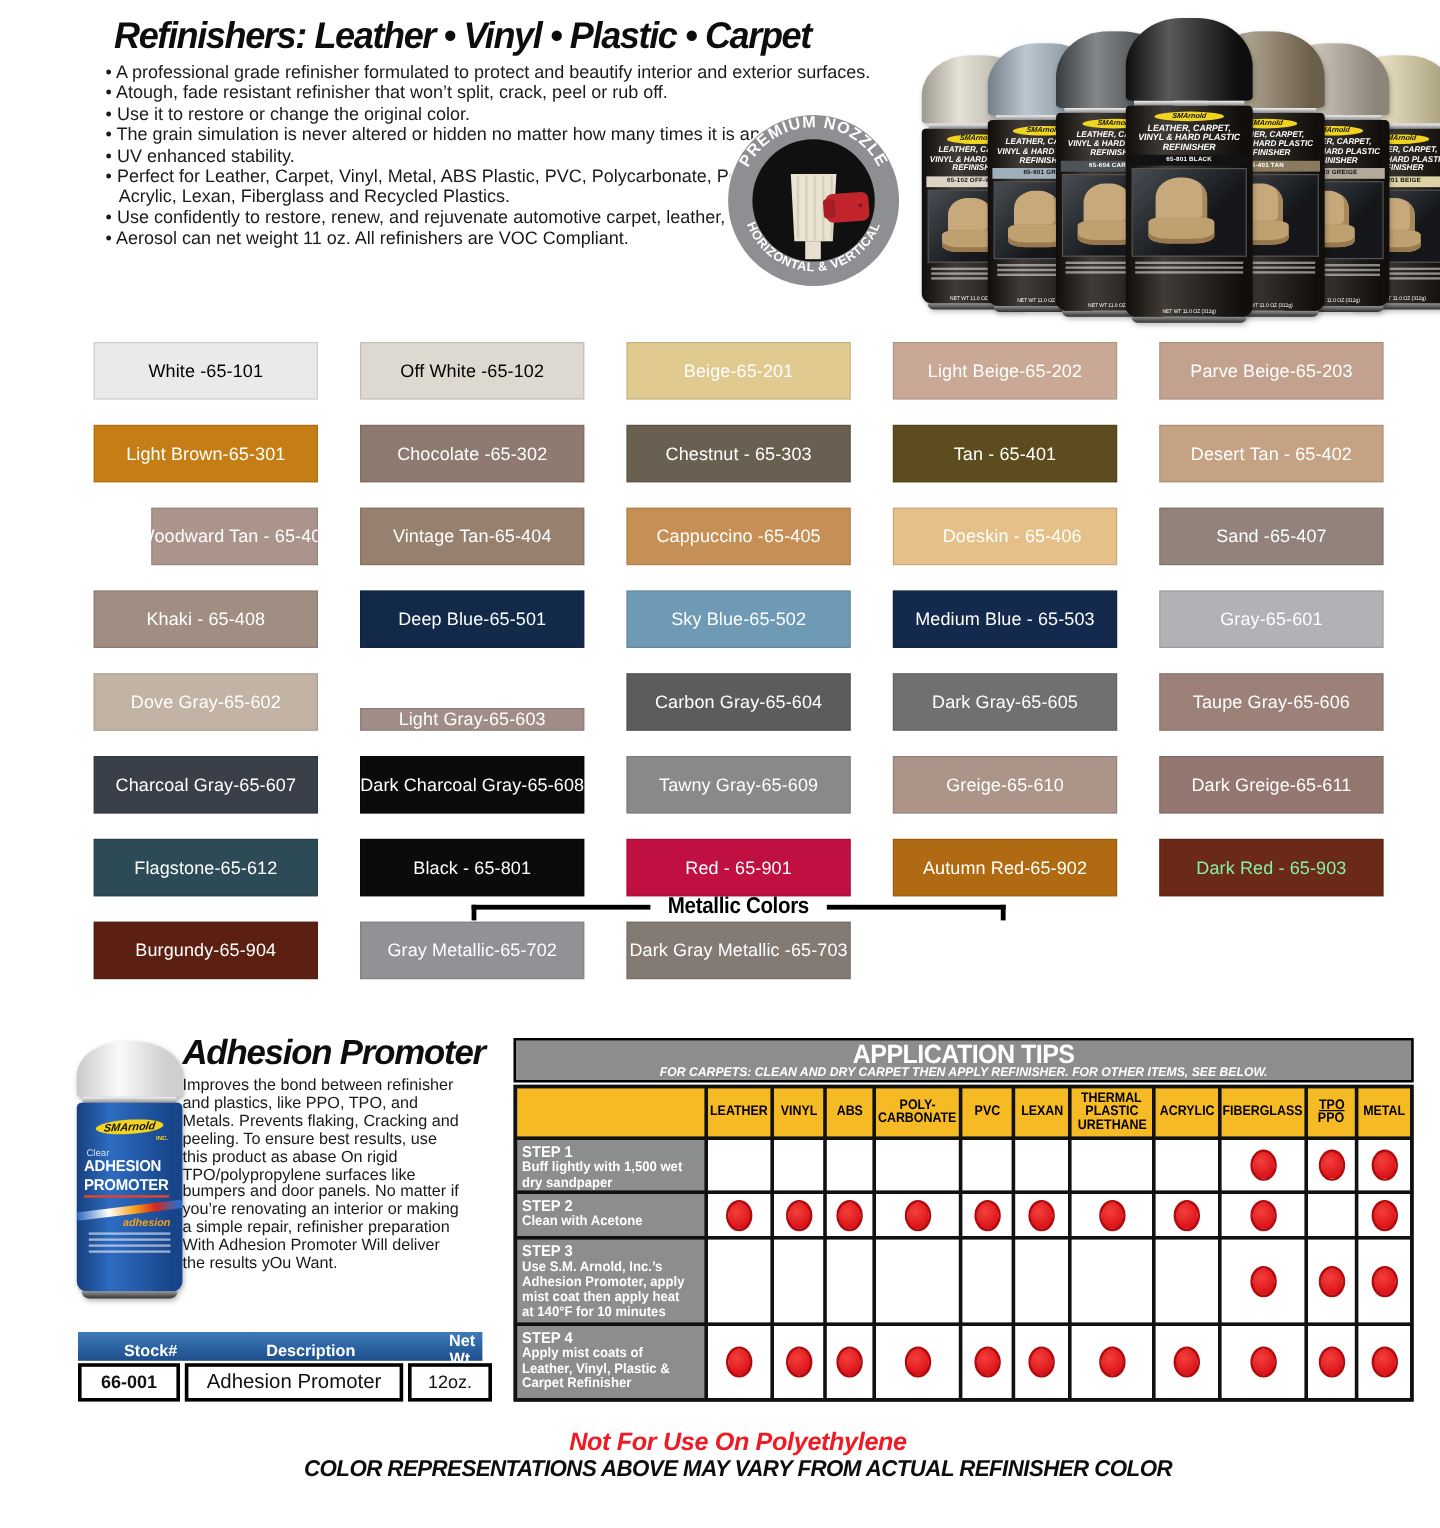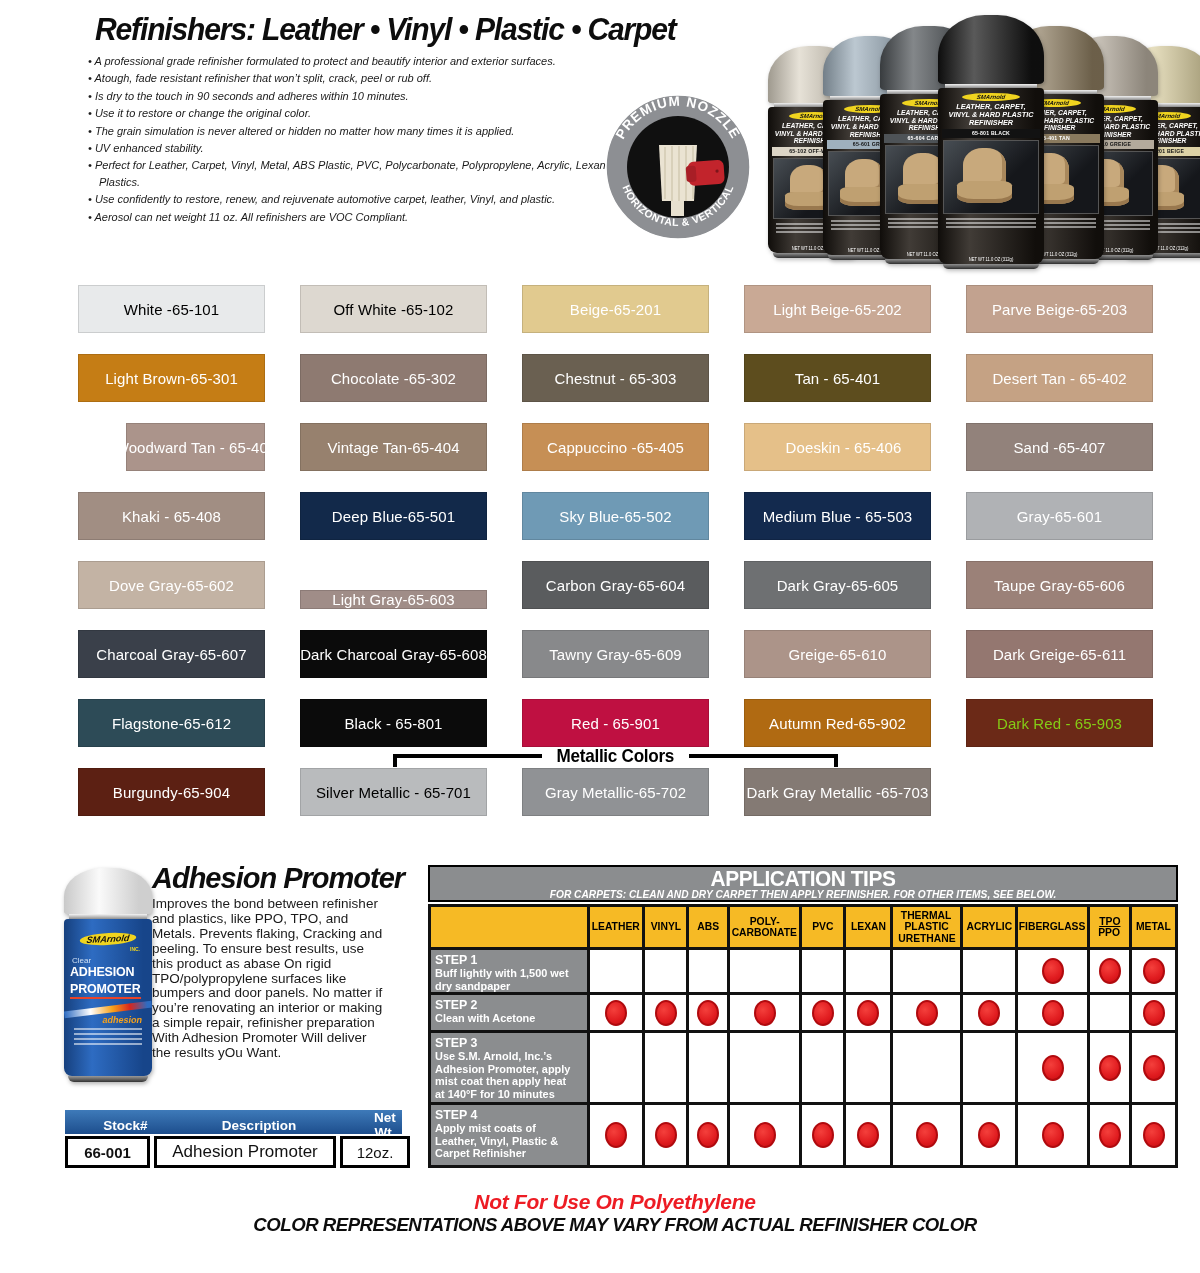--- a/index.html
+++ b/index.html
@@ -6,21 +6,21 @@
   body{
     width:1200px;height:1273px;position:relative;background:#fff;
     font-family:"Liberation Sans",sans-serif;color:#111;overflow:hidden;
   }
   
   .page-title{
     position:absolute;left:95px;top:12px;font-size:31px;font-weight:700;font-style:italic;
     letter-spacing:-1.2px;transform:scaleX(.97);transform-origin:left;white-space:nowrap;color:#0d0d0d;
   }
   .bullets{position:absolute;left:88px;top:53px;width:660px;margin:0;padding:0;list-style:none;
-    font-size:11px;line-height:16.4px;color:#1a1a1a;font-style:italic;}
+    font-size:15px;line-height:16.4px;color:#1a1a1a;}
   .bullets li{padding-left:11px;text-indent:-11px;margin:0 0 1px 0;}
   .bullets li::before{content:"• ";}
   
   .nozzle{position:absolute;left:604px;top:93px;width:148px;height:148px;}
   
   .cans{position:absolute;left:768px;top:12px;width:445px;height:256px;}
   .can{position:absolute;display:flex;flex-direction:column;filter:drop-shadow(1px 2px 2px rgba(0,0,0,.25));}
   .can .cap{height:27%;border-radius:44% 44% 5% 5% / 60% 60% 5% 5%;
     background-image:linear-gradient(90deg,rgba(0,0,0,.28),rgba(255,255,255,.30) 34%,rgba(0,0,0,.22) 88%);}
   .can .neck{height:4px;margin:0 7%;background:linear-gradient(#f2f2f2,#8a8a8a);}
@@ -113,21 +113,20 @@
   .f-warn{color:#ed1c24;font-size:21px;font-weight:700;font-style:italic;letter-spacing:-.3px;}
   .f-disc{color:#0d0d0d;font-size:19px;font-weight:700;font-style:italic;letter-spacing:-.5px;transform:scaleX(.98);}
 </style>
 </head>
 <body>
 
 <div class="page-title">Refinishers: Leather • Vinyl • Plastic • Carpet</div>
 <ul class="bullets">
     <li>A professional grade refinisher formulated to protect and beautify interior and exterior surfaces.</li>
     <li>Atough, fade resistant refinisher that won’t split, crack, peel or rub off.</li>
-    <li>Is dry to the touch in 90 seconds and adheres within 10 minutes.</li>
     <li>Use it to restore or change the original color.</li>
     <li>The grain simulation is never altered or hidden no matter how many times it is applied.</li>
     <li>UV enhanced stability.</li>
     <li>Perfect for Leather, Carpet, Vinyl, Metal, ABS Plastic, PVC, Polycarbonate, Polypropylene, Acrylic, Lexan, Fiberglass and Recycled Plastics.</li>
     <li>Use confidently to restore, renew, and rejuvenate automotive carpet, leather, Vinyl, and plastic.</li>
     <li>Aerosol can net weight 11 oz. All refinishers are VOC Compliant.</li>
   </ul>
 
 <svg class="nozzle" viewBox="0 0 148 148">
   <circle cx="74" cy="74" r="72" fill="#8d8f93" stroke="#ffffff" stroke-width="1.5"></circle>
@@ -344,23 +343,22 @@
     <div class="swatch" style="background-color: rgb(155, 129, 120); color: rgb(255, 255, 255);">Taupe Gray-65-606</div>
     <div class="swatch" style="background-color: rgb(58, 64, 74); color: rgb(255, 255, 255);">Charcoal Gray-65-607</div>
     <div class="swatch" style="background-color: rgb(11, 11, 11); color: rgb(255, 255, 255);">Dark Charcoal Gray-65-608</div>
     <div class="swatch" style="background-color: rgb(136, 137, 139); color: rgb(255, 255, 255);">Tawny Gray-65-609</div>
     <div class="swatch" style="background-color: rgb(172, 148, 137); color: rgb(255, 255, 255);">Greige-65-610</div>
     <div class="swatch" style="background-color: rgb(148, 119, 112); color: rgb(255, 255, 255);">Dark Greige-65-611</div>
     <div class="swatch" style="background-color: rgb(45, 75, 87); color: rgb(255, 255, 255);">Flagstone-65-612</div>
     <div class="swatch" style="background-color: rgb(11, 11, 11); color: rgb(255, 255, 255);">Black - 65-801</div>
     <div class="swatch" style="background-color: rgb(191, 16, 65); color: rgb(255, 255, 255);">Red - 65-901</div>
     <div class="swatch" style="background-color: rgb(176, 106, 18); color: rgb(255, 255, 255);">Autumn Red-65-902</div>
-    <div class="swatch" style="background-color: rgb(107, 41, 23); color: #84cc16;">Dark Red - 65-903</div>
+    <div class="swatch" style="background-color: rgb(107, 41, 23); color: #86efac;">Dark Red - 65-903</div>
     <div class="swatch" style="background-color: rgb(92, 32, 19); color: rgb(255, 255, 255);">Burgundy-65-904</div>
-    <div class="swatch" style="background-color: rgb(185, 187, 189); color: rgb(0, 0, 0);">Silver Metallic - 65-701</div>
     <div class="swatch" style="background-color: rgb(144, 146, 149); color: rgb(255, 255, 255);">Gray Metallic-65-702</div>
     <div class="swatch" style="background-color: rgb(132, 122, 116); color: rgb(255, 255, 255);">Dark Gray Metallic -65-703</div>
   </div>
 
 <div class="ap-can">
   <div class="ap-cap"></div>
   <div class="ap-neck"></div>
   <div class="ap-body">
     <div class="ap-brand">SMArnold</div>
     <div class="ap-inc">INC.</div>

